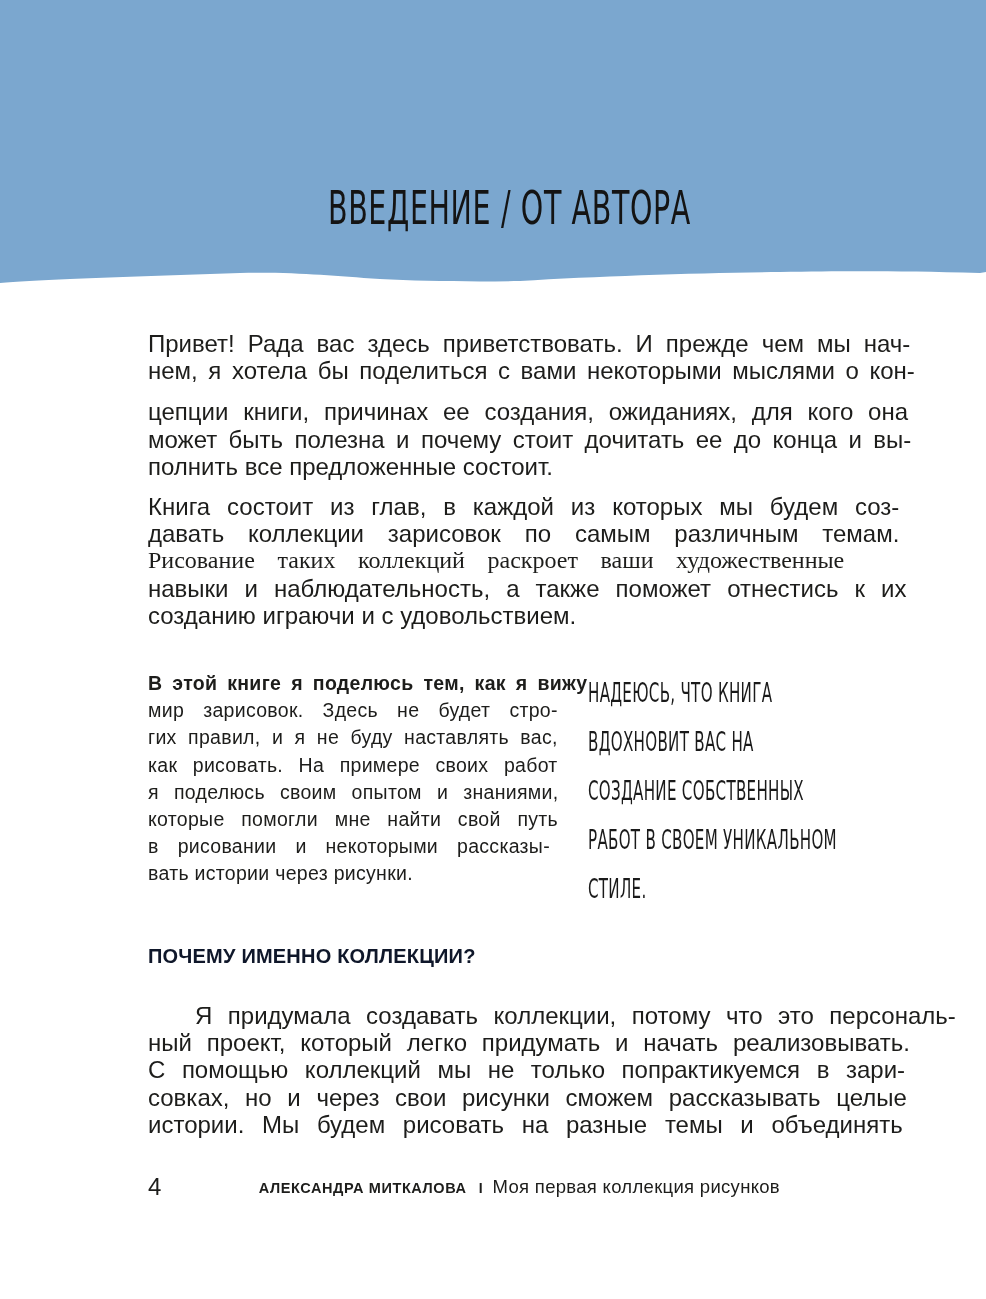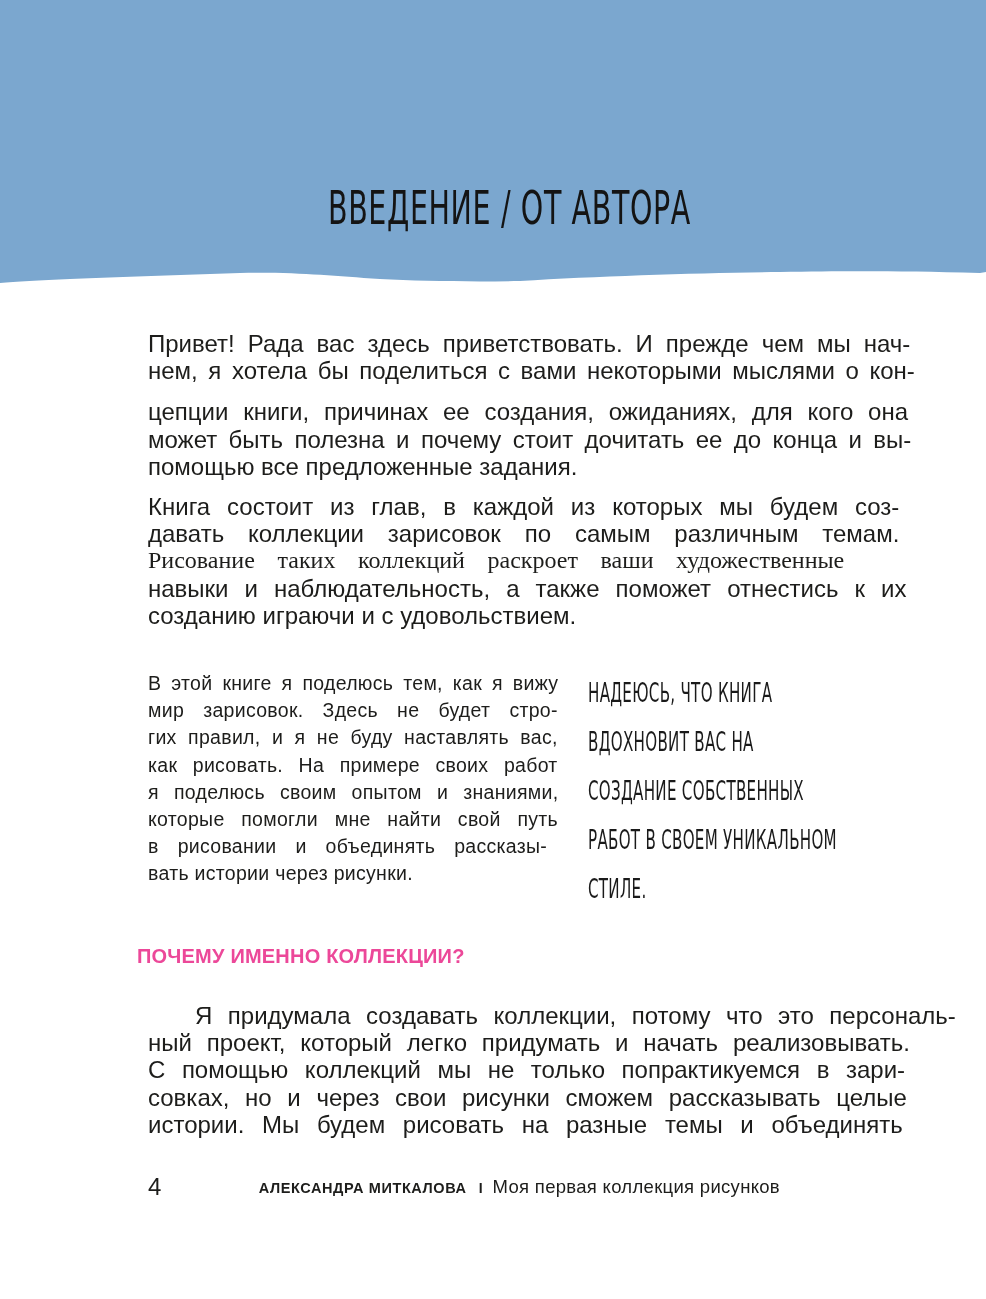--- a/index.html
+++ b/index.html
@@ -16,22 +16,22 @@
   .line { display: block; height: 27.2px; line-height: 27.2px; font-size: 24px;
           text-align: justify; text-align-last: justify; white-space: nowrap; overflow: visible; }
   .line.last { text-align-last: left; }
   .narrow { width: 410px; }
   .narrow .line { font-size: 19.5px; letter-spacing: 0.3px; }
   .quote { position: absolute; left: 588px; top: 668px; width: 320px; }
   .quote .qline { display: block; height: 49px; line-height: 49px; font-size: 27px;
                   font-family: "DejaVu Sans", sans-serif; color: #1a1a1a;
                   transform: scaleX(0.56); transform-origin: left center; white-space: nowrap;
                   letter-spacing: 0.5px; }
-  .section-heading { position: absolute; left: 137px; top: 945px; font-size: 20px; font-weight: 700;
-                     letter-spacing: 0.2px; color: #ec4899; white-space: nowrap; }
+  .section-heading { position: absolute; left: 148px; top: 945px; font-size: 20px; font-weight: 700;
+                     letter-spacing: 0.2px; color: #0f172a; white-space: nowrap; }
   .footer { position: absolute; left: 148px; top: 1170px; width: 632px; height: 34px; }
   .page-number { position: absolute; left: 0; top: 0; font-size: 24px; line-height: 34px; color: #1d1d1b; }
   .running-head { position: absolute; right: 0; top: 0; line-height: 34px; white-space: nowrap; }
   .running-author { font-size: 14.5px; font-weight: 700; letter-spacing: 0.6px; }
   .running-sep { font-size: 14px; font-weight: 700; margin: 0 10px 0 12px; }
   .running-title { font-size: 18.5px; letter-spacing: 0.3px; }
 </style>
 </head>
 <body>
 
@@ -41,39 +41,39 @@
   </svg>
 </div>
 
 <div class="chapter-title">ВВЕДЕНИЕ / ОТ АВТОРА</div>
 
 <div class="para" style="top:330px;">
   <span class="line" style="display: block; word-spacing: 6.33333px; text-align: left; text-align-last: left;">Привет! Рада вас здесь приветствовать. И прежде чем мы нач-</span>
   <span class="line" style="display: block; word-spacing: 3.9px; text-align: left; text-align-last: left;">нем, я хотела бы поделиться с вами некоторыми мыслями о кон-</span>
   <span class="line" style="display: block; word-spacing: 8.125px; text-align: left; text-align-last: left; margin-top: 14px;">цепции книги, причинах ее создания, ожиданиях, для кого она</span>
   <span class="line" style="display: block; word-spacing: 4.72727px; text-align: left; text-align-last: left;">может быть полезна и почему стоит дочитать ее до конца и вы-</span>
-  <span class="line last">помощью все предложенные задания.</span>
+  <span class="line last">полнить все предложенные состоит.</span>
 </div>
 
 <div class="para" style="top:493px;">
   <span class="line" style="display: block; word-spacing: 10.2px; text-align: center; text-align-last: left;">Книга состоит из глав, в каждой из которых мы будем соз-</span>
   <span class="line" style="display: block; word-spacing: 17.1667px; text-align: left; text-align-last: left;">давать коллекции зарисовок по самым различным темам.</span>
   <span class="line" style="display: block; word-spacing: 16.6px; text-align: left; text-align-last: left; font-family: Liberation Serif, serif;">Рисование таких коллекций раскроет ваши художественные</span>
   <span class="line" style="display: block; word-spacing: 9.375px; text-align: left; text-align-last: left;">навыки и наблюдательность, а также поможет отнестись к их</span>
   <span class="line last">созданию играючи и с удовольствием.</span>
 </div>
 
 <div class="para narrow" style="top:670px;">
-  <span class="line" style="display: block; word-spacing: 4.25px; text-align: center; text-align-last: left;">В этой книге я поделюсь тем, как я вижу</span>
+  <span class="line" style="display: block; word-spacing: 4.25px; text-align: center; text-align-last: left; font-weight: bold;">В этой книге я поделюсь тем, как я вижу</span>
   <span class="line" style="display: block; word-spacing: 13.4px; text-align: left; text-align-last: left;">мир зарисовок. Здесь не будет стро-</span>
   <span class="line" style="display: block; word-spacing: 5.71429px; text-align: left; text-align-last: left;">гих правил, и я не буду наставлять вас,</span>
   <span class="line" style="display: block; word-spacing: 9.8px; text-align: left; text-align-last: left;">как рисовать. На примере своих работ</span>
   <span class="line" style="display: block; word-spacing: 9.4px; text-align: left; text-align-last: left;">я поделюсь своим опытом и знаниями,</span>
   <span class="line" style="display: block; word-spacing: 11px; text-align: left; text-align-last: left;">которые помогли мне найти свой путь</span>
-  <span class="line" style="display: block; word-spacing: 13.25px; text-align: left; text-align-last: left;">в рисовании и объединять рассказы-</span>
+  <span class="line" style="display: block; word-spacing: 13.25px; text-align: left; text-align-last: left;">в рисовании и некоторыми рассказы-</span>
   <span class="line last">вать истории через рисунки.</span>
 </div>
 
 <div class="quote">
   <span class="qline">НАДЕЮСЬ, ЧТО КНИГА</span>
   <span class="qline">ВДОХНОВИТ ВАС НА</span>
   <span class="qline">СОЗДАНИЕ СОБСТВЕННЫХ</span>
   <span class="qline">РАБОТ В СВОЕМ УНИКАЛЬНОМ</span>
   <span class="qline">СТИЛЕ.</span>
 </div>

